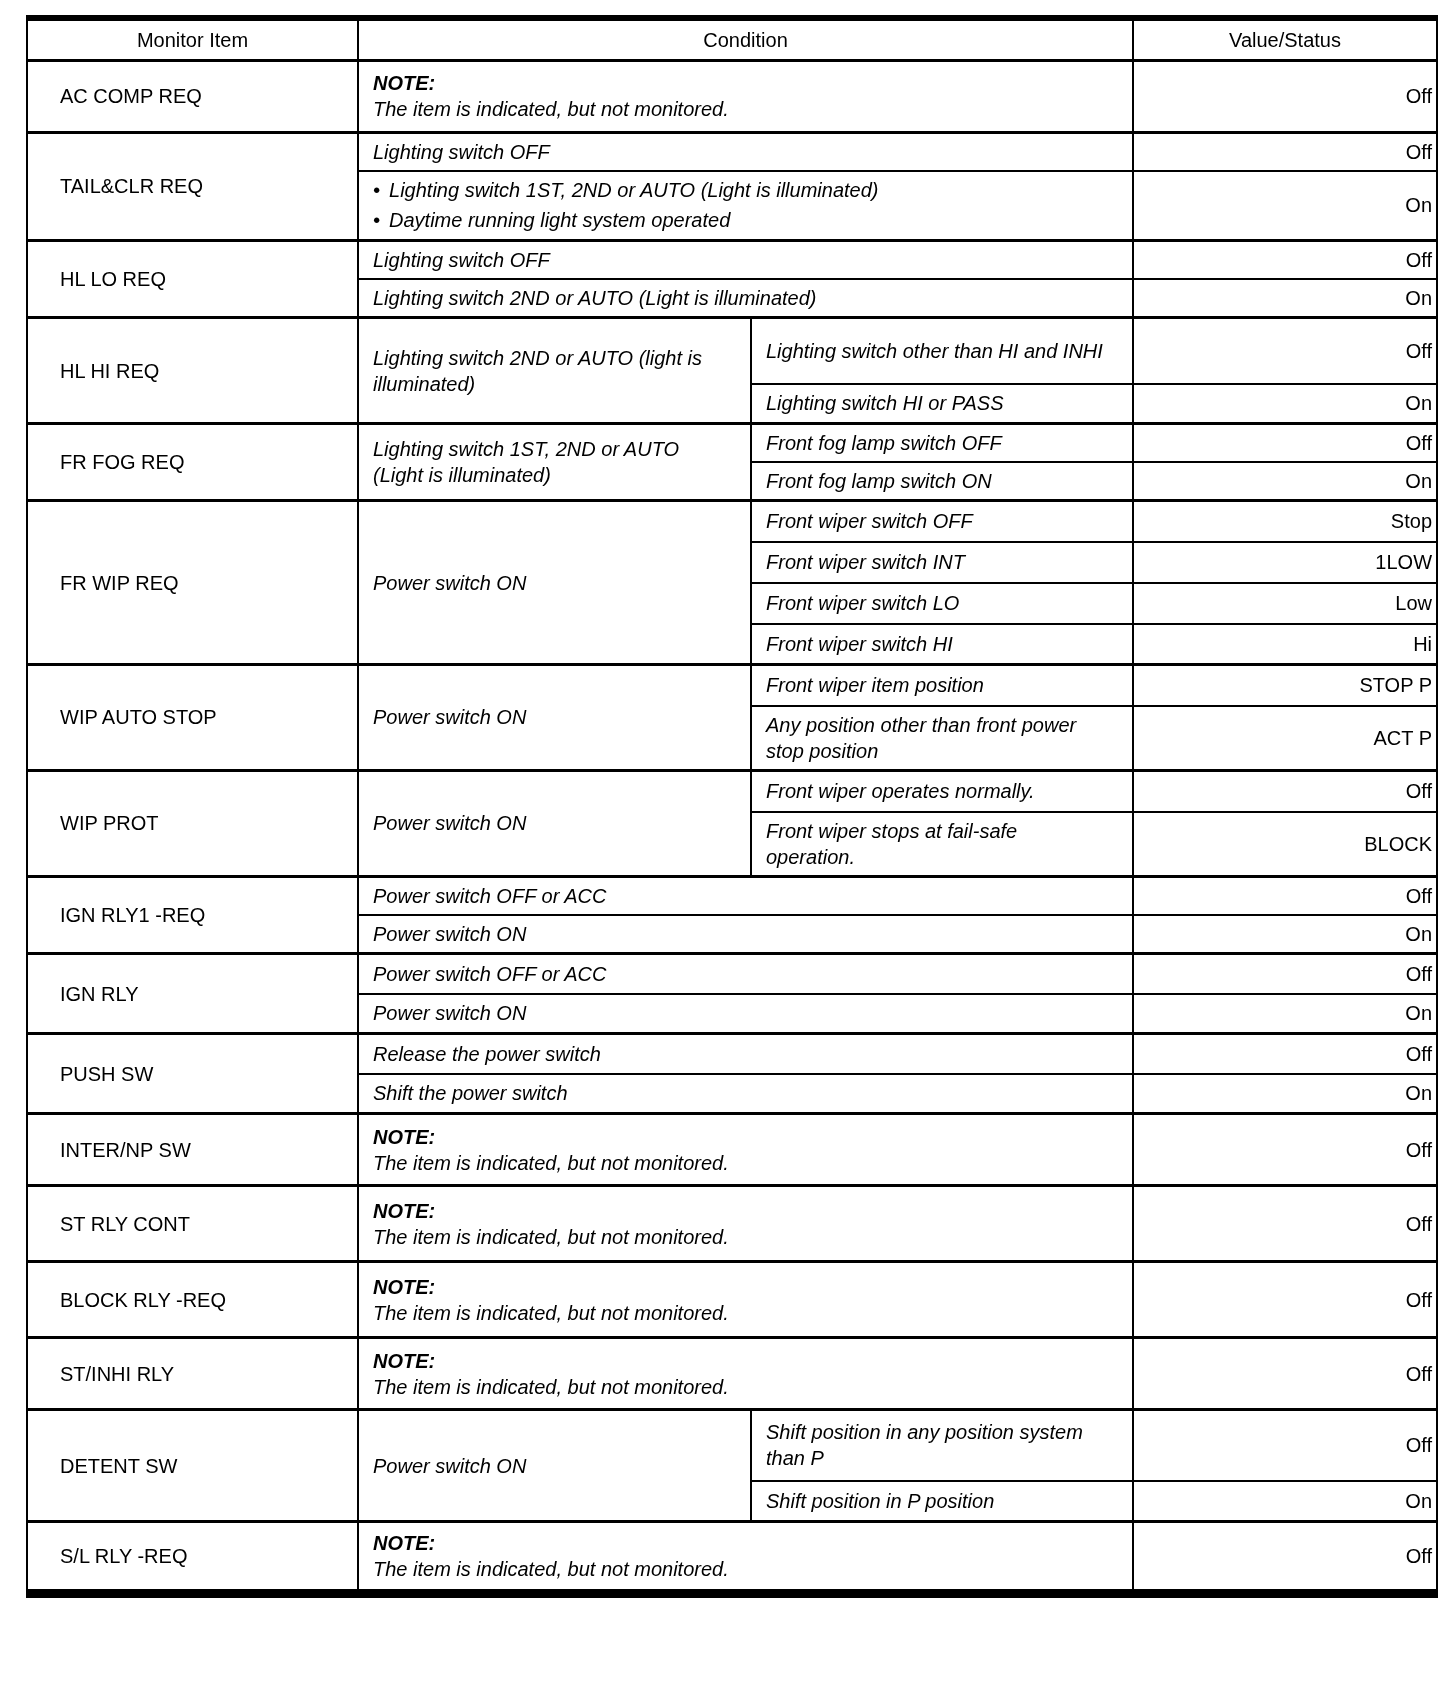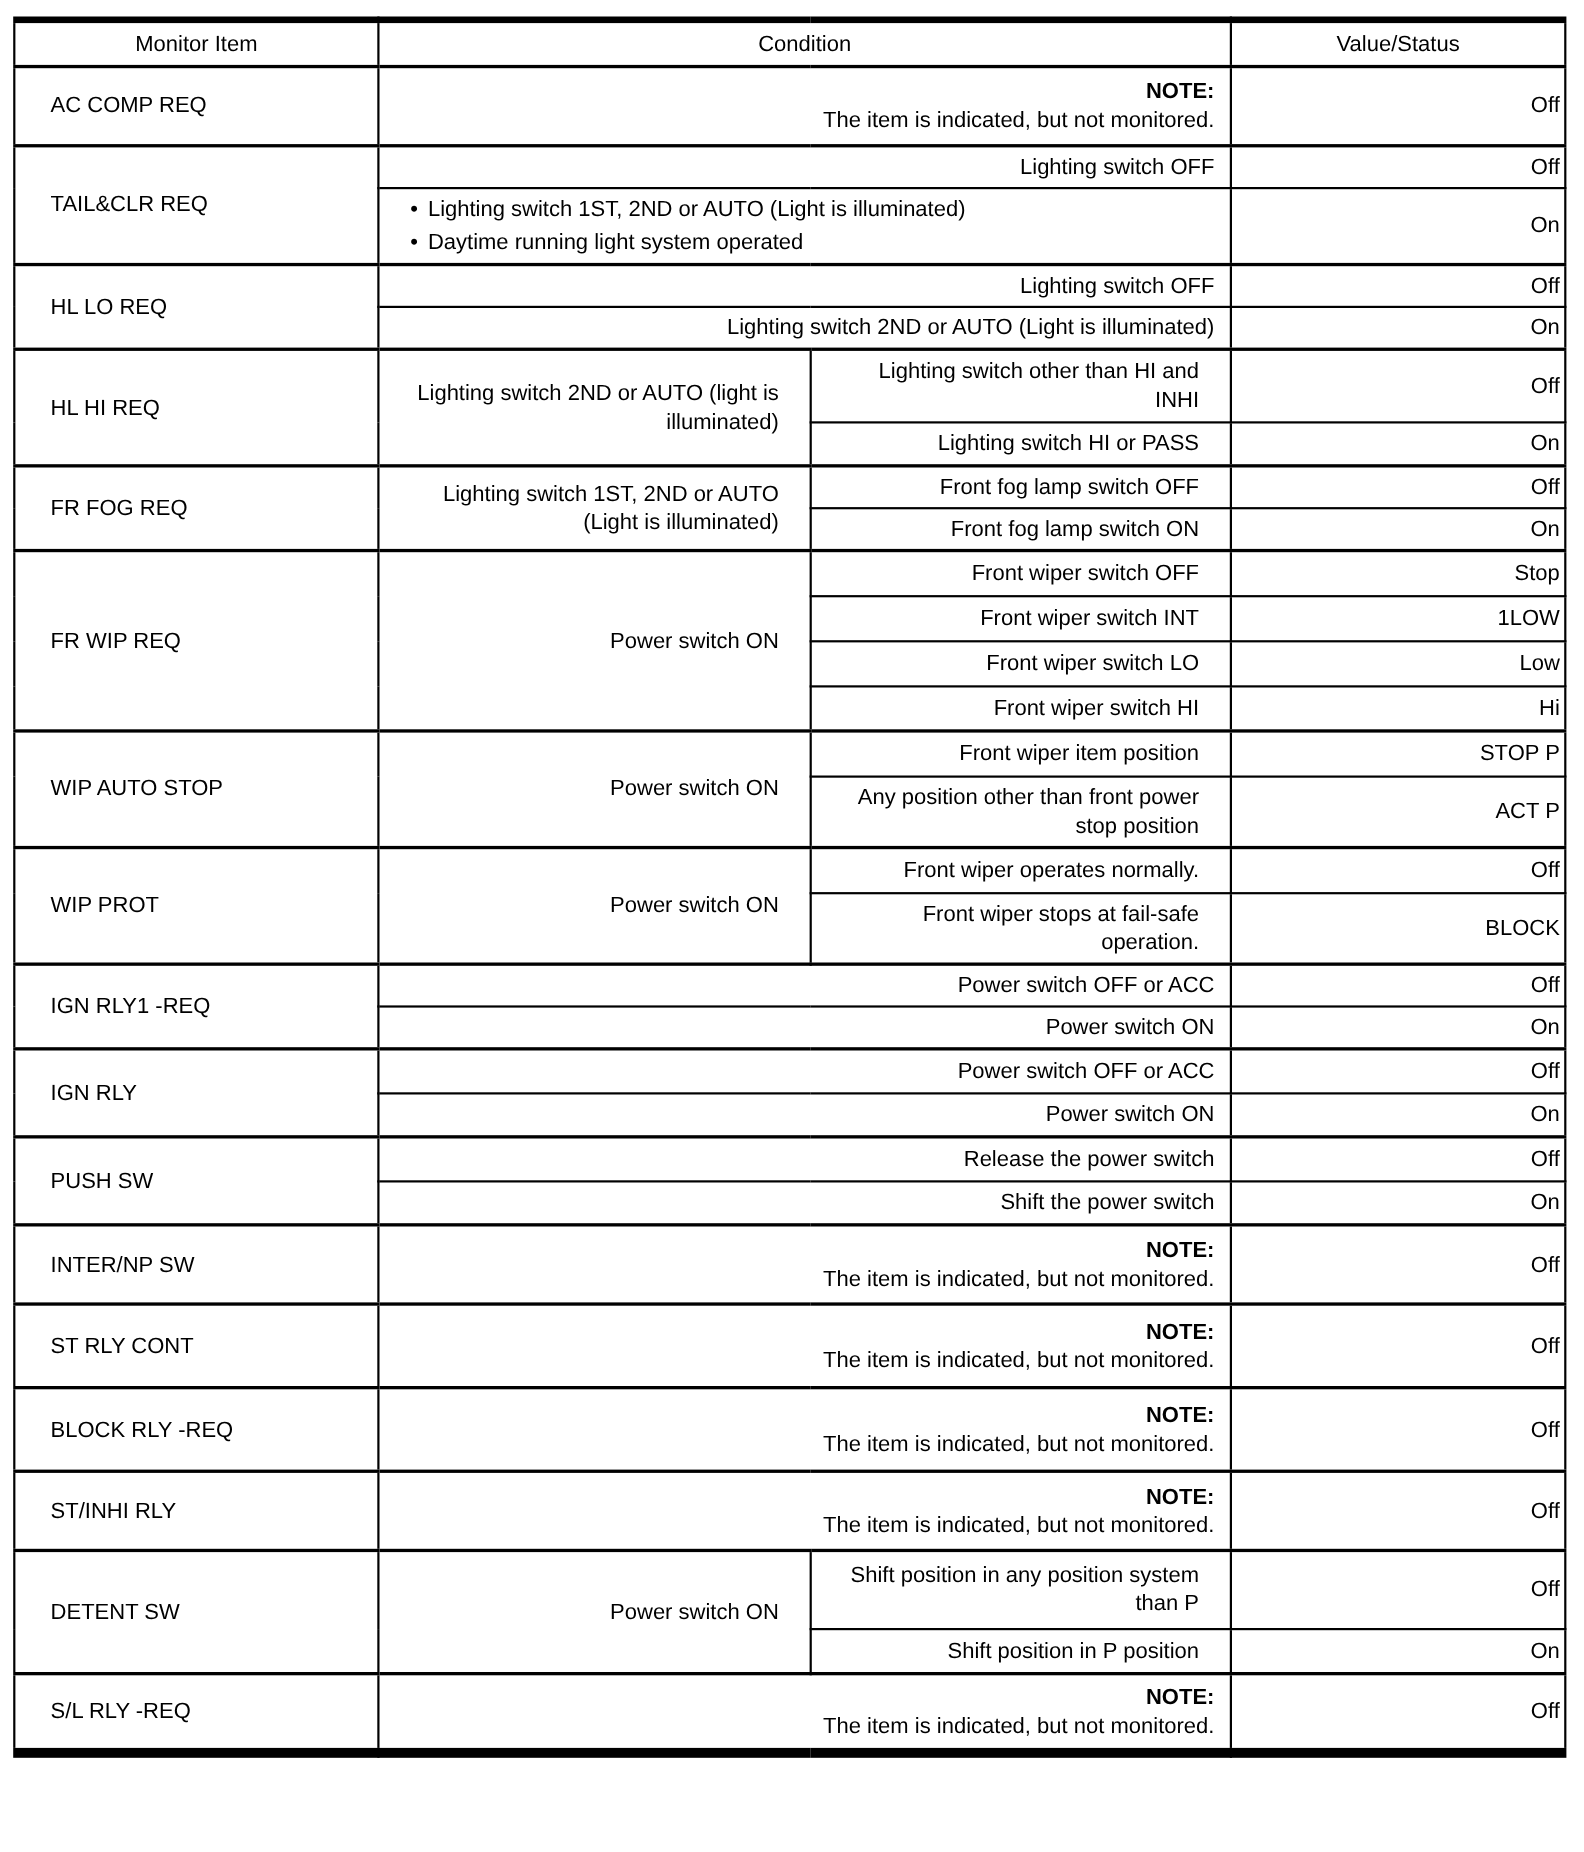--- a/index.html
+++ b/index.html
@@ -11,21 +11,21 @@
     color: #000000;
   }
   .sheet {
     position: relative;
     width: 1440px; height: 1684px;
     background: #ffffff;
     overflow: hidden;
   }
   table.monitor {
     position: absolute;
-    left: 12px; top: 15px;
+    left: 26px; top: 15px;
     width: 1410px;
     border-collapse: collapse;
     table-layout: fixed;
     border-top: 6px solid #000;
     border-bottom: 9px solid #000;
     border-left: 2px solid #000;
     border-right: 2px solid #000;
     font-size: 20px;
     line-height: 1.3;
   }
@@ -38,21 +38,21 @@
     font-weight: normal;
     overflow: hidden;
   }
   thead th {
     text-align: center;
     border-bottom: 3px solid #000;
     padding: 4px;
   }
   tr.major > td { border-top: 3px solid #000; }
   td.item { padding-left: 32px; }
-  td.cond { padding-left: 28px; padding-right: 28px; text-align: right; }
+  td.cond { padding-left: 14px; padding-right: 28px; text-align: left; font-style: italic; }
   td.cond.wide { padding-right: 14px; }
   td.val { text-align: right; padding: 4px; }
   .note-title { font-weight: bold; }
   .bullet-line { display: flex; gap: 9px; align-items: flex-start; }
   .bullet-line + .bullet-line { margin-top: 4px; }
   .bullet { flex: 0 0 auto; }
 </style>
 </head>
 <body>
 

